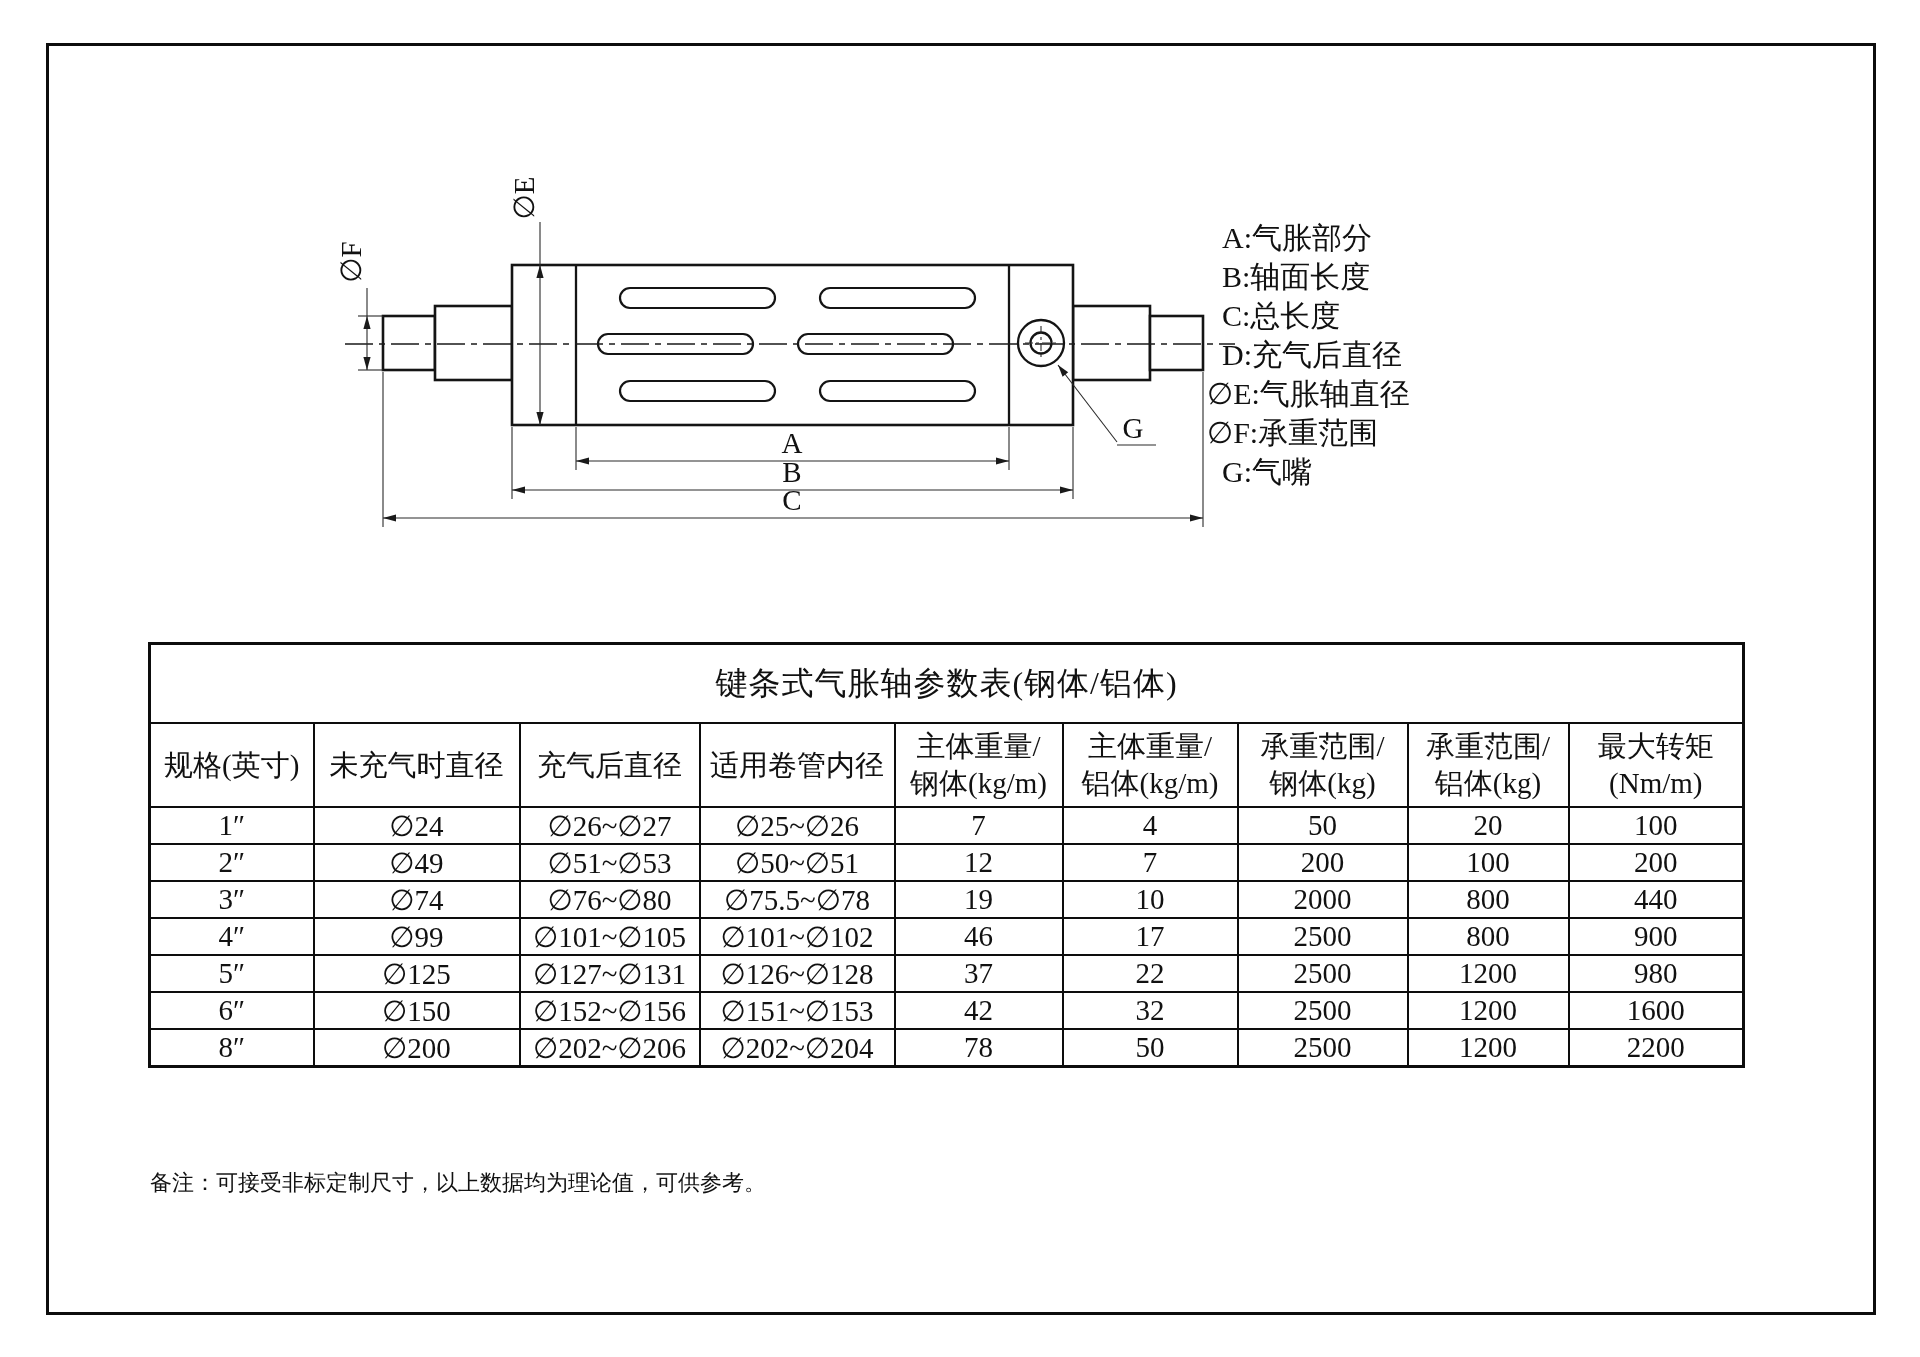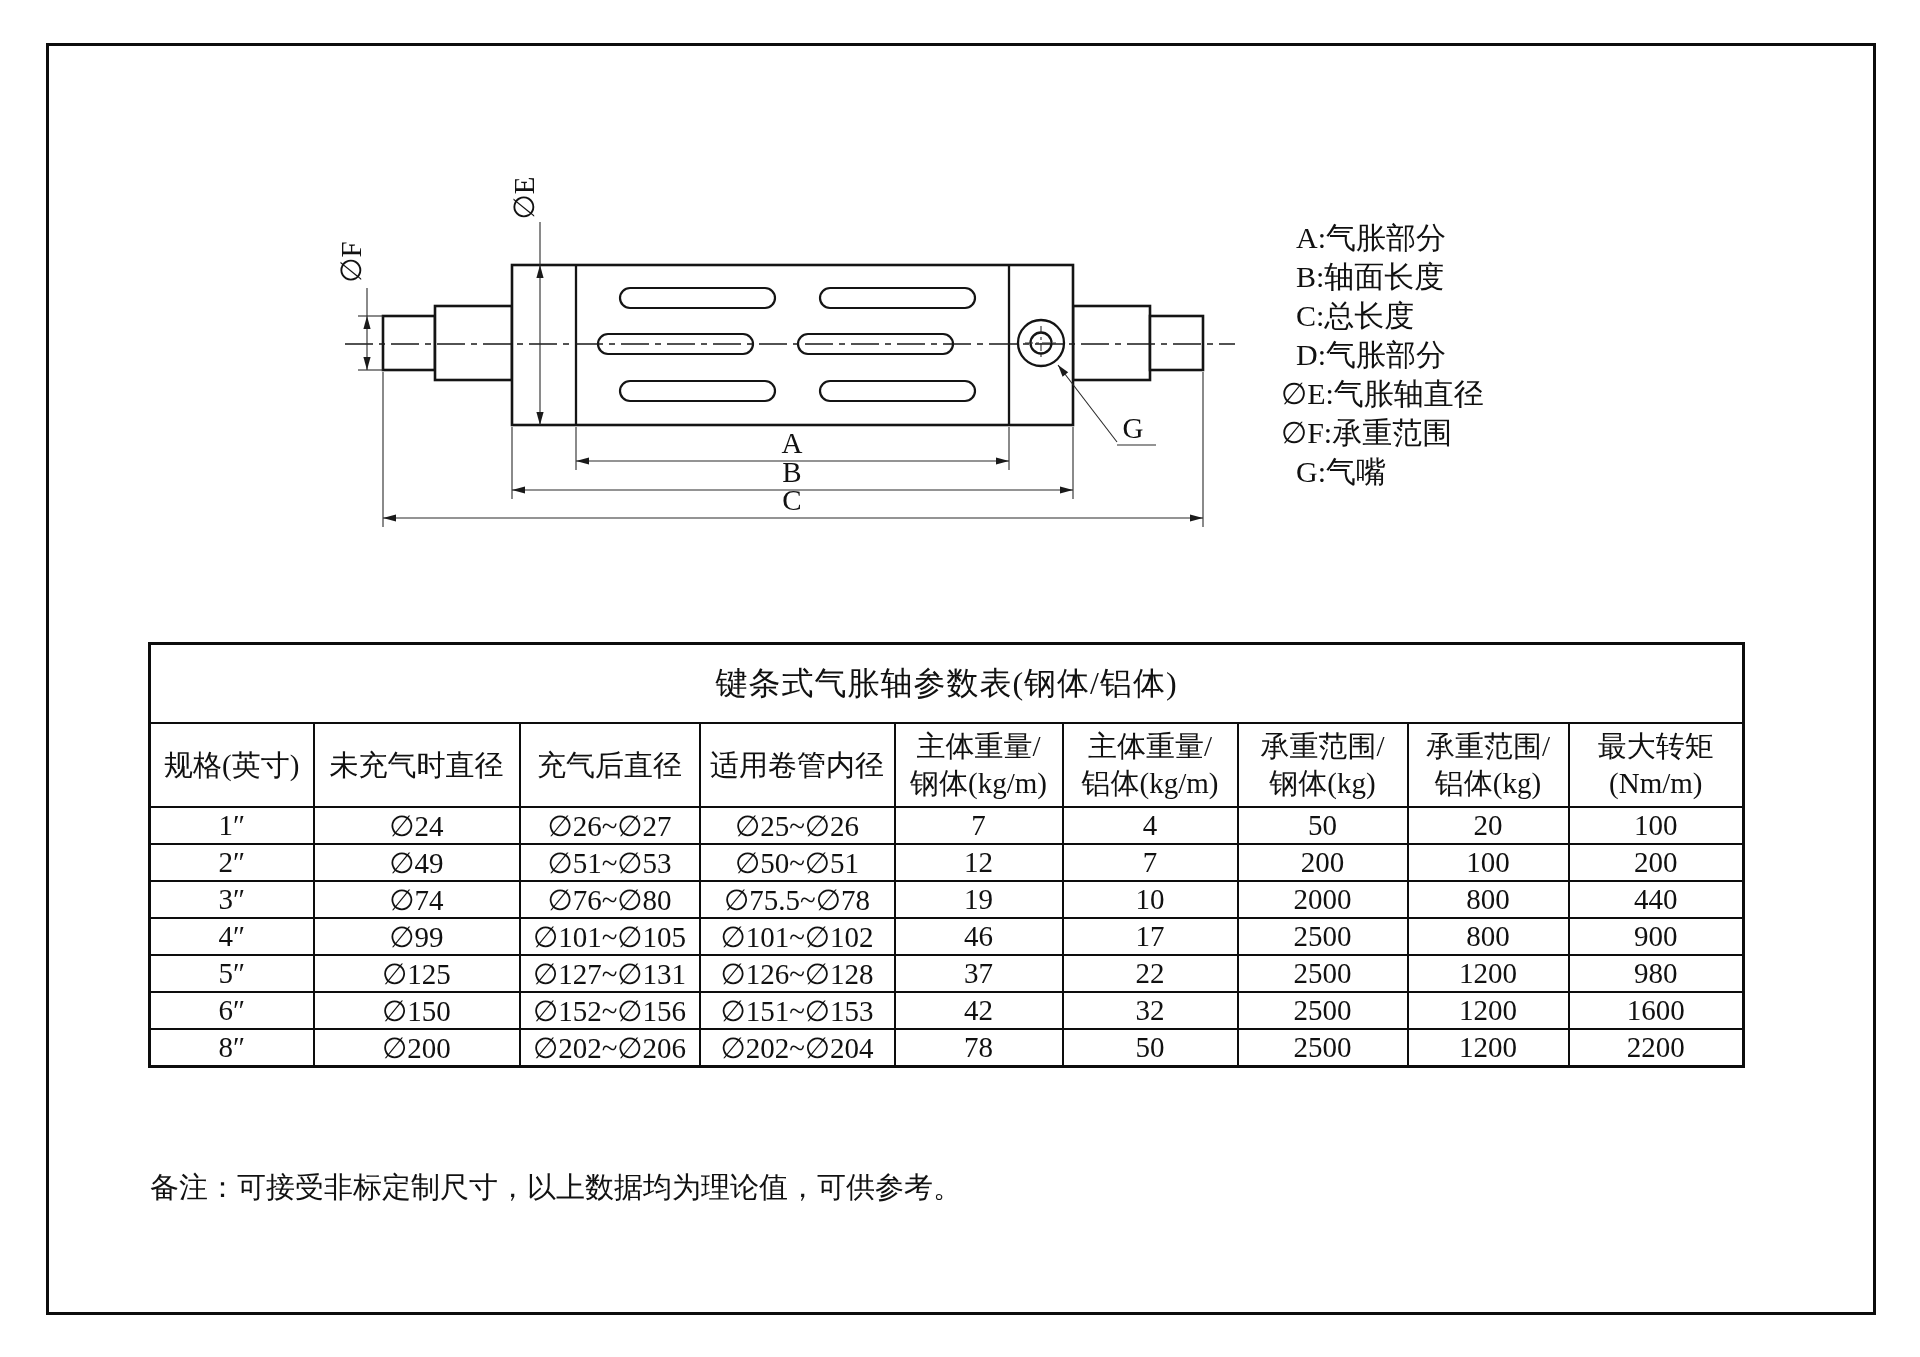--- a/index.html
+++ b/index.html
@@ -7,33 +7,33 @@
        font-family:"Liberation Serif","DejaVu Serif",serif;color:#111;}
   .frame{position:absolute;left:46px;top:43px;width:1824px;height:1266px;
          border:3px solid #0d0d0d;}
   .drawing{position:absolute;left:270px;top:150px;width:1000px;height:420px;}
   svg .thick{stroke:#141414;stroke-width:2.6;fill:#fff;}
   svg .med{stroke:#141414;stroke-width:2.3;fill:none;}
   svg .slot{stroke:#141414;stroke-width:2.2;fill:#fff;}
   svg .thin{stroke:#2a2a2a;stroke-width:1.1;fill:none;}
   svg .arrow{fill:#1a1a1a;stroke:none;}
   svg text{font-family:"Liberation Serif","DejaVu Serif",serif;font-size:29px;fill:#111;}
-  .legend{position:absolute;left:1296px;top:218px;font-size:30px;line-height:39px;
+  .legend{position:absolute;left:1222px;top:218px;font-size:30px;line-height:39px;
           white-space:nowrap;}
   .legend .legend-line{height:39px;}
   .legend .legend-line:nth-child(5),.legend .legend-line:nth-child(6){margin-left:-15px;}
   table.spec{position:absolute;left:148px;top:642px;width:1594px;
              border-collapse:collapse;table-layout:fixed;
              border:3px solid #0d0d0d;font-size:29px;text-align:center;}
   table.spec th,table.spec td{border:2px solid #0d0d0d;font-weight:normal;
              padding:0;vertical-align:middle;overflow:hidden;}
   td.title-cell{height:77px;font-size:32px;letter-spacing:1px;}
   tr.header-row th{height:82px;line-height:37px;}
   tr.data-row td{height:35px;}
-  .note{position:absolute;left:150px;top:1168px;font-size:29px;white-space:nowrap;}
+  .note{position:absolute;left:150px;top:1168px;font-size:22px;white-space:nowrap;}
 </style>
 </head>
 <body>
 
 <div class="frame"></div>
 
 <svg class="drawing" viewBox="0 0 1000 420">
 
   <rect class="thick" x="113" y="166" width="52" height="54"></rect>
   <rect class="thick" x="165" y="156" width="77" height="74"></rect>
@@ -106,21 +106,21 @@
     <polygon class="arrow" points="113,368 126,364.4 126,371.6"></polygon>
     <polygon class="arrow" points="933,368 920,364.4 920,371.6"></polygon>
     <text x="522" y="360" text-anchor="middle">C</text>
   </g>
 </svg>
 
 <div class="legend">
   <div class="legend-line">A:气胀部分</div>
   <div class="legend-line">B:轴面长度</div>
   <div class="legend-line">C:总长度</div>
-  <div class="legend-line">D:气胀部分</div>
+  <div class="legend-line">D:充气后直径</div>
   <div class="legend-line">∅E:气胀轴直径</div>
   <div class="legend-line">∅F:承重范围</div>
   <div class="legend-line">G:气嘴</div>
 </div>
 
 <table class="spec">
   <colgroup>
     <col style="width:164px">
       <col style="width:206px">
       <col style="width:180px">

